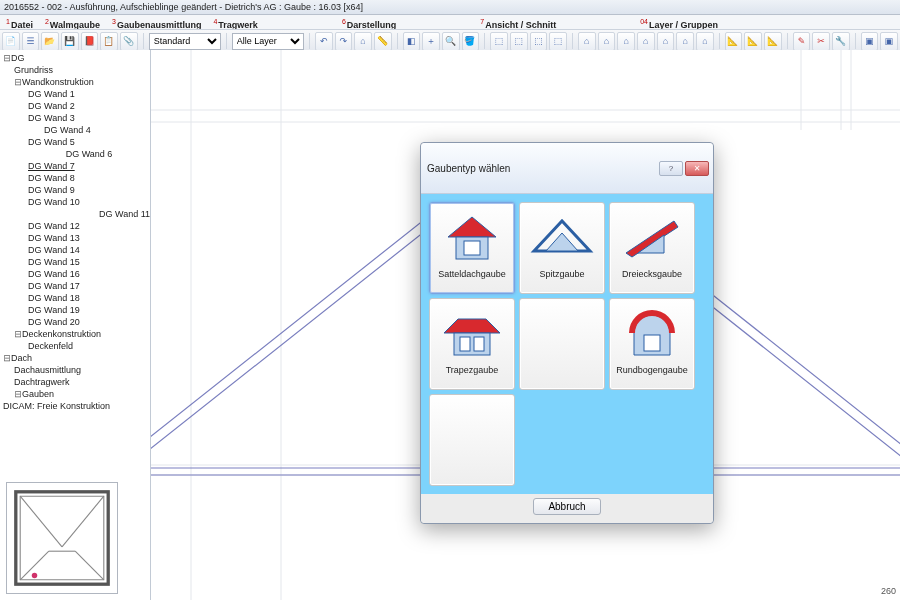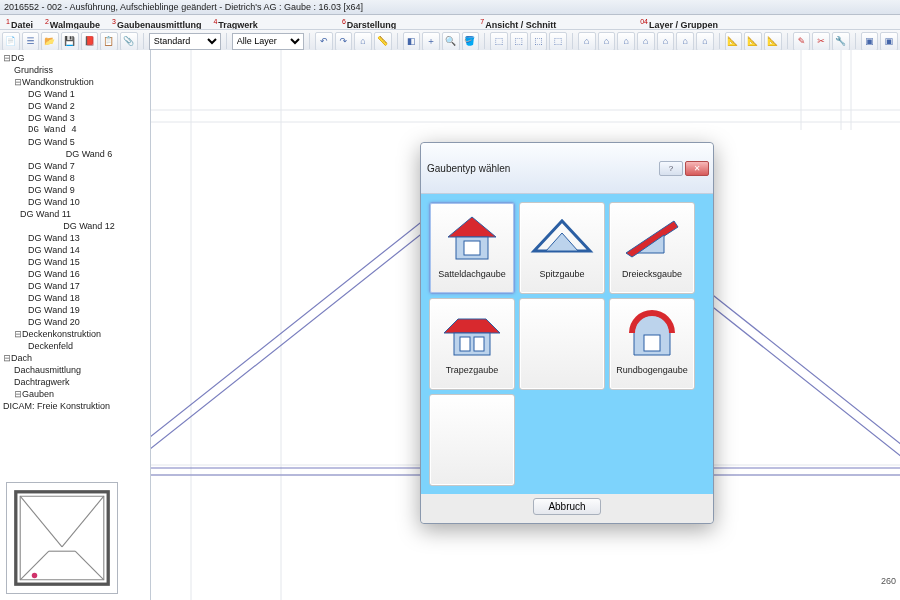--- a/index.html
+++ b/index.html
@@ -11,21 +11,21 @@
 .tbtn{width:17px;height:17px;border:1px solid #cfd6e0;border-radius:2px;background:linear-gradient(#fff,#e9edf3);display:flex;align-items:center;justify-content:center;font-size:9px;color:#4466aa}
 .tsep{width:1px;height:16px;background:#cfd6e0;margin:0 3px}
 select.tsel{height:17px;font-size:9px;border:1px solid #aeb6c2;background:#fff}
 .workarea{position:absolute;top:50px;bottom:0;left:0;right:0;display:flex}
 .tree{width:150px;border-right:1px solid #c2cad5;background:#fff;overflow:auto;padding:2px 0;font-size:9px;line-height:12px}
 .tree .node{white-space:nowrap;padding-left:3px}
 .tree .tw{display:inline-block;width:8px;text-align:center;color:#666}
 .canvas{flex:1;position:relative;background:#fff;overflow:hidden}
 .grid line{stroke:#e3e6eb;stroke-width:1}
 .roof{stroke:#7a7fbf;stroke-width:1.2;fill:none}
-.status{position:absolute;right:4px;bottom:14px;font-size:9px;color:#555}
+.status{position:absolute;right:4px;bottom:4px;font-size:9px;color:#555}
 .mini{position:absolute;left:6px;bottom:6px;width:110px;height:110px;border:1px solid #b0b6c0;background:#fff}
 .mini svg{width:100%;height:100%}
 
 .dlg{position:absolute;left:420px;top:142px;width:292px;background:#f0f0f0;border:1px solid #8a98ad;border-radius:4px;box-shadow:0 6px 22px rgba(0,0,0,.35)}
 .dlg-titlebar{height:20px;background:linear-gradient(#fbfdff,#dfe8f5);border-top-left-radius:4px;border-top-right-radius:4px;display:flex;align-items:center;padding:15px 4px;font-size:10px;border-bottom:1px solid #c4cedd}
 .dlg-titlebar .t{flex:1;padding-left:2px}
 .dlg-titlebar .wb{width:22px;height:13px;border:1px solid #a8b4c6;border-radius:2px;margin-left:2px;background:linear-gradient(#f5f9ff,#d7e0ee);display:flex;align-items:center;justify-content:center;font-size:8px;color:#556}
 .dlg-titlebar .wb.close{background:linear-gradient(#f7b8b8,#d65a5a);color:#fff;border-color:#b24b4b}
 .dlg-body{padding:8px;background:#7dd3fc}
 .cells{display:grid;grid-template-columns:repeat(3,86px);grid-auto-rows:92px;gap:4px}
@@ -104,29 +104,29 @@
 
 <div class="workarea">
   <div class="tree">
     <div class="node"><span class="tw">⊟</span><span>DG</span></div>
     <div class="node" style="padding-left:14px"><span>Grundriss</span></div>
     <div class="node" style="padding-left:14px"><span class="tw">⊟</span><span>Wandkonstruktion</span></div>
     <div id="walls">
         <div class="node" style="padding-left: 28px;"><span>DG Wand 1</span></div>
         <div class="node" style="padding-left: 28px;"><span>DG Wand 2</span></div>
         <div class="node" style="padding-left: 28px;"><span>DG Wand 3</span></div>
-        <div class="node" style="padding-left: 28px; font-family: Liberation Mono, monospace;"><span>DG Wand 4</span></div>
+        <div class="node" style="padding-left: 44px;"><span>DG Wand 4</span></div>
         <div class="node" style="padding-left: 28px;"><span>DG Wand 5</span></div>
         <div class="node" style="padding-left: 28px; text-align: center;"><span>DG Wand 6</span></div>
-        <div class="node" style="padding-left: 28px;"><span>DG Wand 7</span></div>
+        <div class="node" style="padding-left: 28px; text-decoration: underline;"><span>DG Wand 7</span></div>
         <div class="node" style="padding-left: 28px;"><span>DG Wand 8</span></div>
         <div class="node" style="padding-left: 28px;"><span>DG Wand 9</span></div>
         <div class="node" style="padding-left: 28px;"><span>DG Wand 10</span></div>
-        <div class="node" style="padding-left: 20px;"><span>DG Wand 11</span></div>
-        <div class="node" style="padding-left: 28px; text-align: center;"><span>DG Wand 12</span></div>
+        <div class="node" style="padding-left: 28px; text-align: right;"><span>DG Wand 11</span></div>
+        <div class="node" style="padding-left: 28px;"><span>DG Wand 12</span></div>
         <div class="node" style="padding-left: 28px;"><span>DG Wand 13</span></div>
         <div class="node" style="padding-left: 28px;"><span>DG Wand 14</span></div>
         <div class="node" style="padding-left: 28px;"><span>DG Wand 15</span></div>
         <div class="node" style="padding-left: 28px;"><span>DG Wand 16</span></div>
         <div class="node" style="padding-left: 28px;"><span>DG Wand 17</span></div>
         <div class="node" style="padding-left: 28px;"><span>DG Wand 18</span></div>
         <div class="node" style="padding-left: 28px;"><span>DG Wand 19</span></div>
         <div class="node" style="padding-left: 28px;"><span>DG Wand 20</span></div>
       </div>
     <div class="node" style="padding-left:14px"><span class="tw">⊟</span><span>Deckenkonstruktion</span></div>

